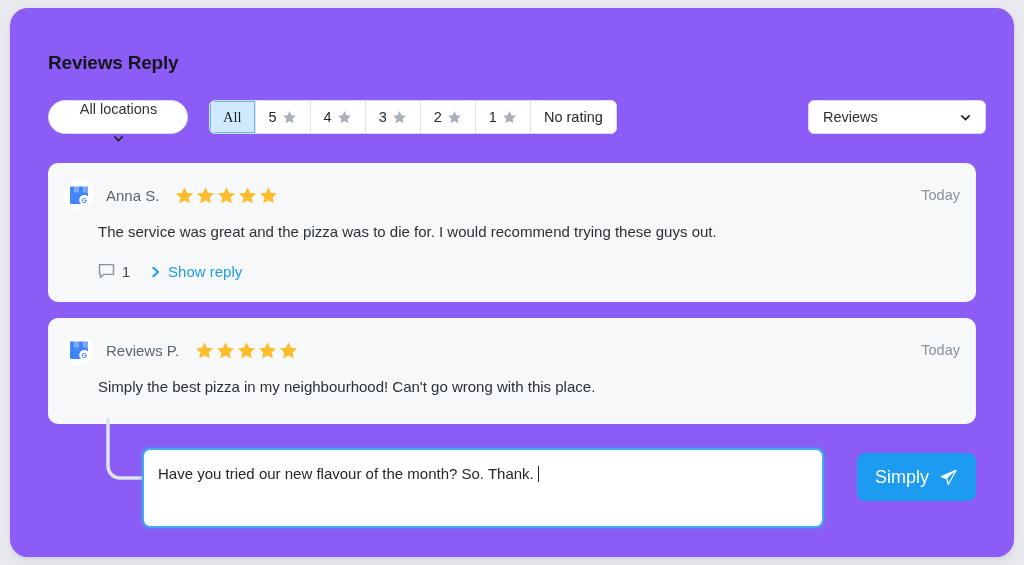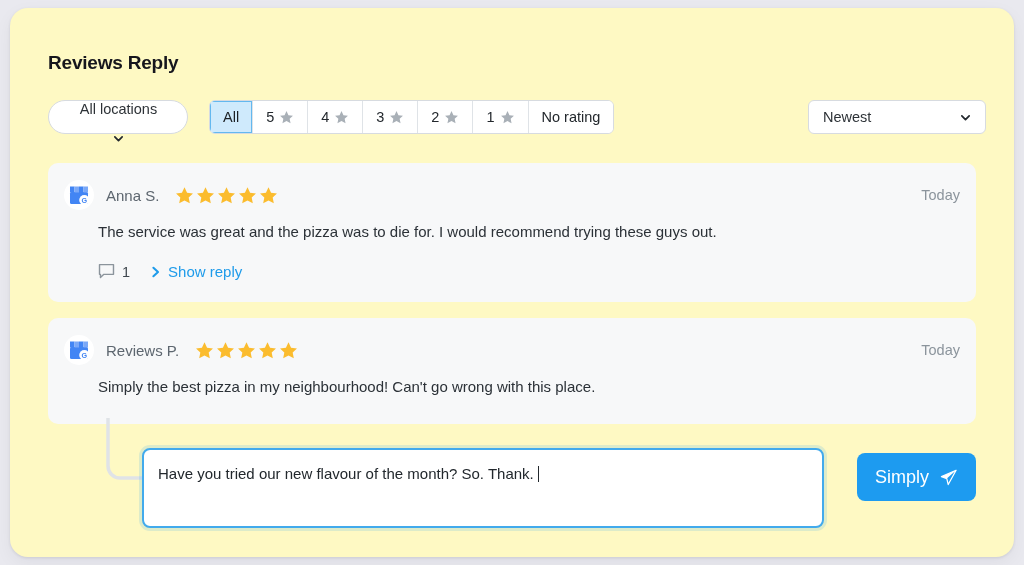--- a/index.html
+++ b/index.html
@@ -14,21 +14,21 @@
     font-family: "Liberation Sans", sans-serif;
     -webkit-font-smoothing: antialiased;
   }
 
   .app-card {
     position: absolute;
     left: 10px;
     top: 8px;
     width: 1004px;
     height: 549px;
-    background: #fef9c3;
+    background: #8b5cf6;
     border-radius: 18px;
     box-shadow: 0 1px 3px rgba(20,20,43,0.10), 0 6px 18px rgba(20,20,43,0.05);
     overflow: hidden;
   }
 
   .page-title {
     position: absolute;
     left: 38px;
     top: 44px;
     font-size: 19px;
@@ -97,20 +97,21 @@
     border-right: 1px solid #dfe3e7;
     cursor: pointer;
     white-space: nowrap;
   }
   .rating-chip:last-child { border-right: none; }
 
   .rating-chip.selected {
     background: #cfeafc;
     color: #1b2024;
     box-shadow: inset 0 0 0 1px #63b8ef;
+    font-family: Liberation Serif, serif;
   }
 
   .chip-star { width: 15px; height: 15px; display: block; }
 
   .sort-select {
     position: absolute;
     right: 0;
     top: 0;
     width: 178px;
     height: 34px;
@@ -333,21 +334,21 @@
         </svg>
       </div>
 
       <div class="rating-chip">
         <span>No rating</span>
       </div>
 
     </div>
 
     <div class="sort-select">
-      <span>Newest</span>
+      <span>Reviews</span>
       <svg class="chev" viewBox="0 0 12 12">
         <path d="M2 4.3 L6 8.3 L10 4.3" fill="none" stroke="#22282d" stroke-width="1.9" stroke-linecap="round" stroke-linejoin="round"></path>
       </svg>
     </div>
 
   </div>
 
   <div class="review-card" id="review-0">
     <div class="rev-head">
       <span class="avatar">

